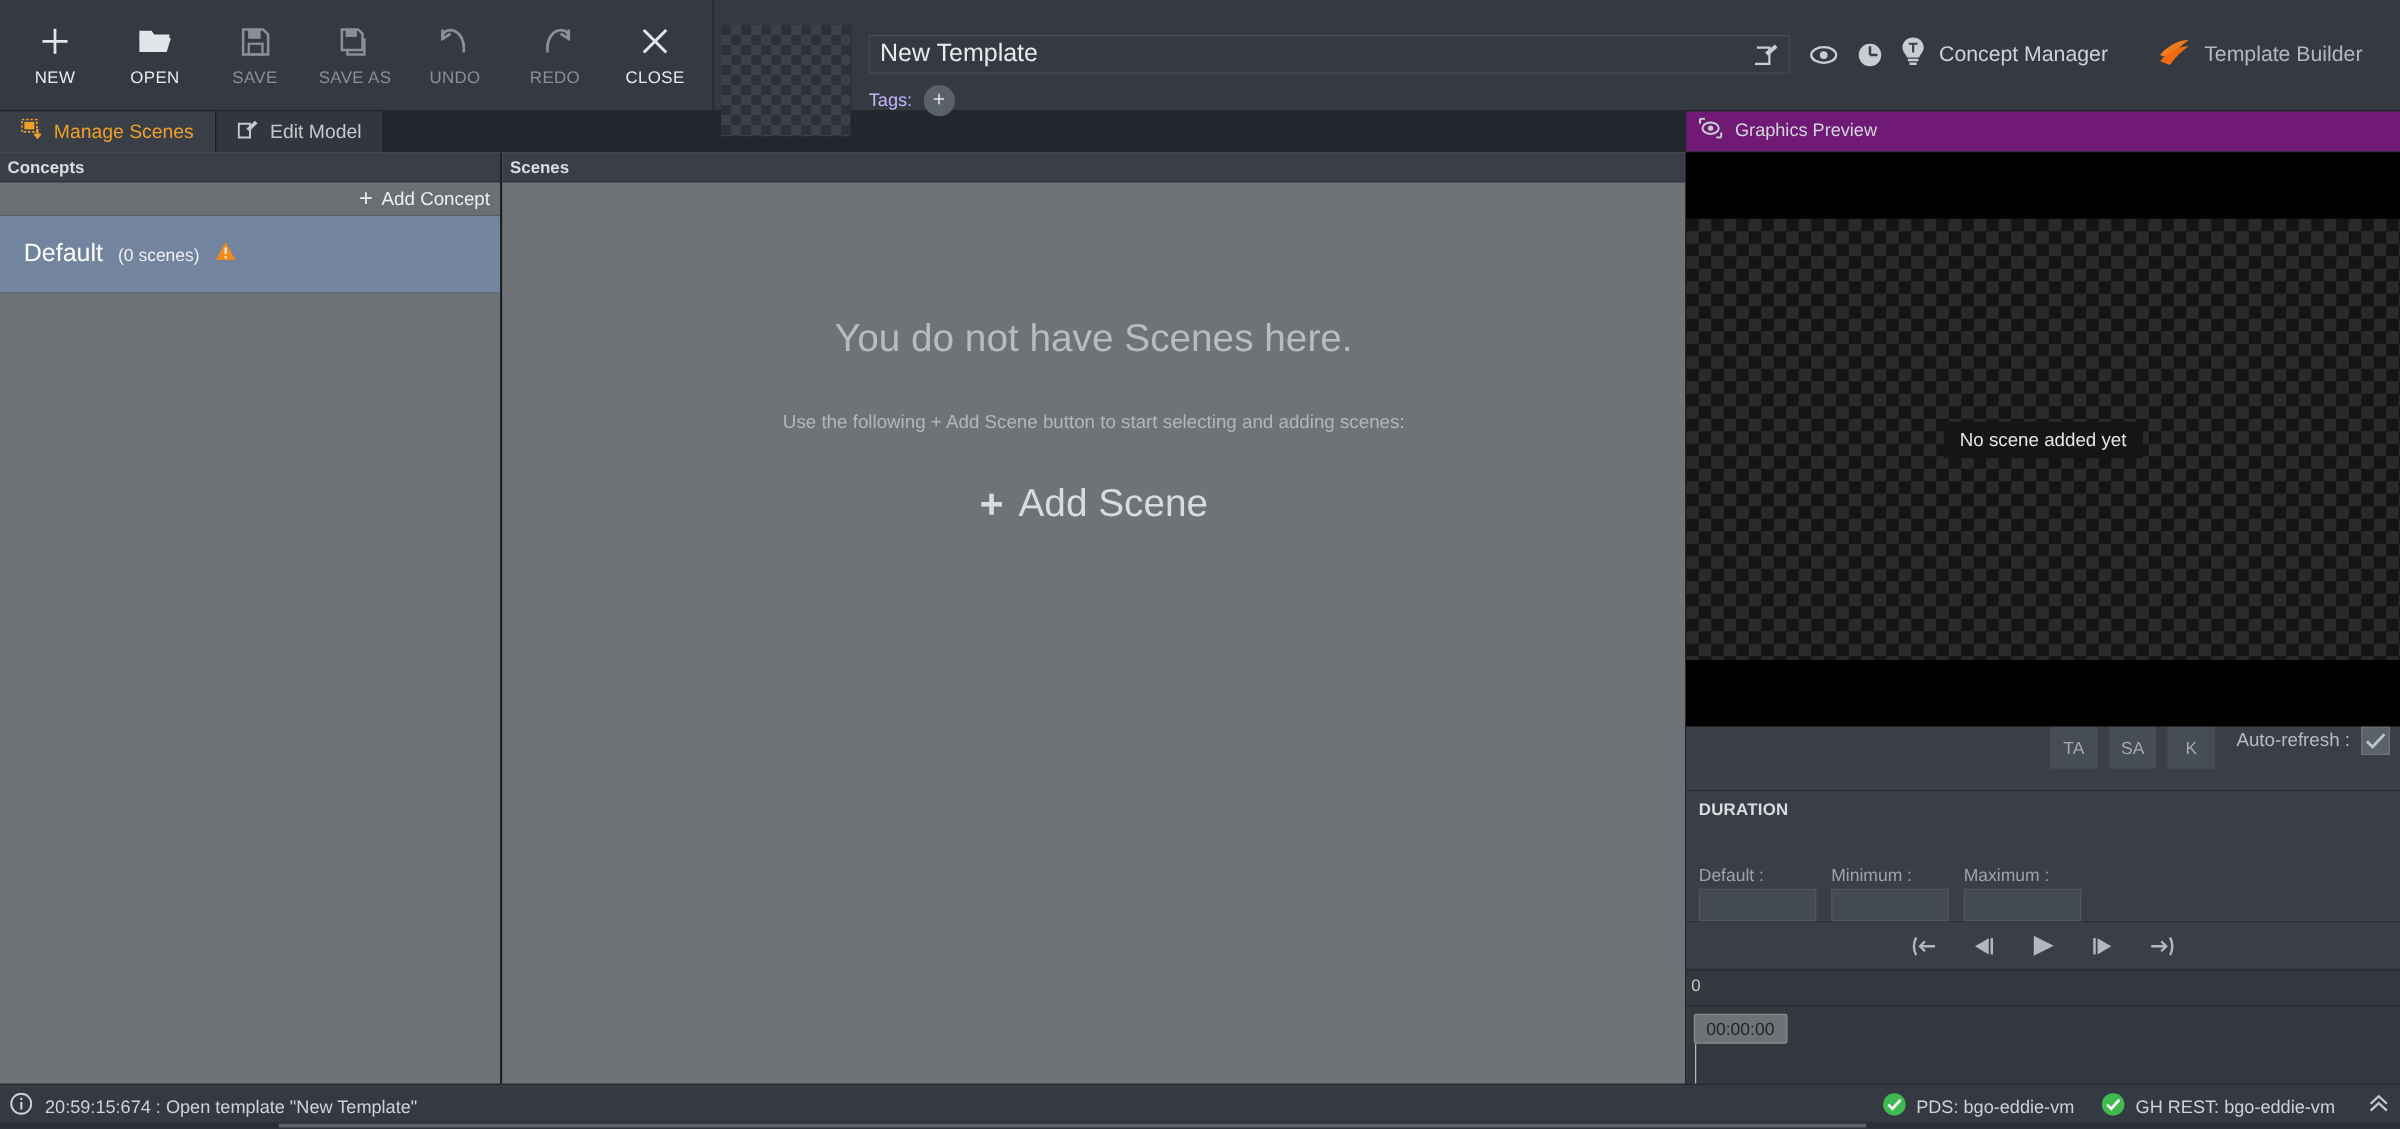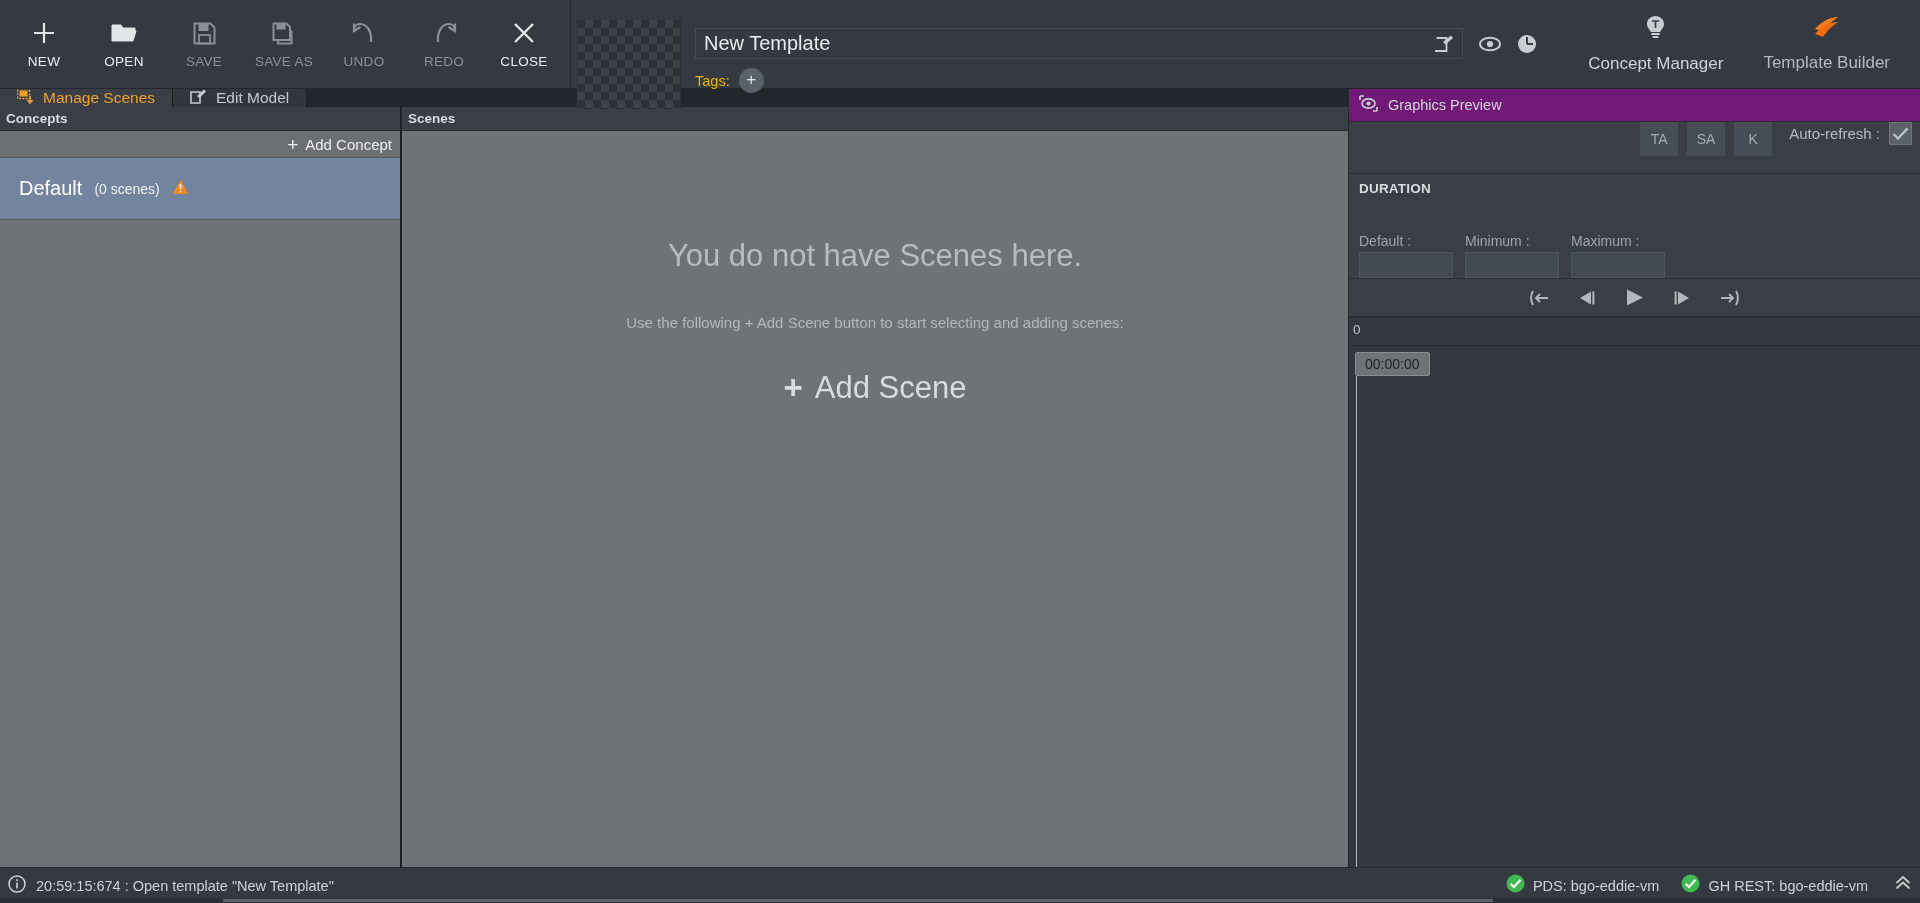--- a/index.html
+++ b/index.html
@@ -52,40 +52,40 @@
     border: 1px solid #454b54;
     background: transparent;
     display: flex; align-items: center;
     padding: 0 8px;
   }
   .title-field .txt { font-size: 20px; color: #e8eaed; font-weight: 400; }
   .title-field .edit-ico { margin-left: auto; display: flex; align-items: center; }
   .title-icons { display: flex; align-items: center; gap: 16px; margin-left: 16px; }
   .title-icons .ti { cursor: pointer; display: flex; }
   .tags-row { display: flex; align-items: center; gap: 9px; margin-top: 9px; }
-  .tags-lbl { font-size: 14.5px; color: #eab308; }
+  .tags-lbl { font-size: 14.5px; color: #c4b5fd; }
   .tag-add {
     width: 25px; height: 25px; border-radius: 50%;
     background: #5b616a; color: #dfe2e6;
     display: flex; align-items: center; justify-content: center;
     font-size: 17px; line-height: 1; cursor: pointer; padding-bottom: 2px;
   }
 
   .toolbar-right { display: flex; align-items: center; gap: 40px; padding-right: 30px; margin-left: auto; }
-  .tr-item { display: flex; align-items: center; gap: 10px; cursor: pointer; flex-direction: column; }
+  .tr-item { display: flex; align-items: center; gap: 10px; cursor: pointer; }
   .tr-item .lbl { font-size: 17px; }
   .tr-concept .lbl { color: #cfd3d8; }
   .tr-builder .lbl { color: #b4b8be; }
 
   
   .body { flex: 1; display: flex; min-height: 0; }
   .left-area { width: 1348px; display: flex; flex-direction: column; min-width: 0; background: #2b2f35; }
 
   
-  .tabrow { height: 18px; display: flex; background: #23272d; }
+  .tabrow { height: 33px; display: flex; background: #23272d; }
   .tab {
     display: flex; align-items: center; gap: 9px;
     padding: 0 17px; cursor: pointer; font-size: 15.5px;
     border-right: 1px solid #1b1e23;
   }
   .tab.active { background: #3a3f47; color: #f0a02a; }
   .tab.inactive { background: #32363d; color: #c5c9cf; }
   .tab-rest { flex: 1; background: #23272d; }
 
   .panes { flex: 1; display: flex; min-height: 0; }
@@ -421,20 +421,27 @@
           <svg width="19" height="17" viewBox="0 0 19 17">
               <path d="M1 1 h4 M1 1 v4" stroke="#c9cdd2" stroke-width="1.7" fill="none"></path>
               <path d="M18 16 h-4 M18 16 v-4" stroke="#c9cdd2" stroke-width="1.7" fill="none"></path>
               <ellipse cx="9.5" cy="8.5" rx="6.5" ry="4.6" fill="none" stroke="#c9cdd2" stroke-width="1.6"></ellipse>
               <circle cx="9.5" cy="8.5" r="2.1" fill="#c9cdd2"></circle>
             </svg>
         </span>
         <span class="lbl">Graphics Preview</span>
       </div>
 
+      <div class="preview-wrap">
+        <div class="preview-bar-top"></div>
+        <div class="preview-checker">
+          <div class="no-scene-tip">No scene added yet</div>
+        </div>
+        <div class="preview-bar-bot"></div>
+      </div>
 
       <div class="pv-controls">
         <div class="pv-btn">TA</div>
         <div class="pv-btn">SA</div>
         <div class="pv-btn">K</div>
         <div class="auto-refresh">
           <span class="lbl">Auto-refresh :</span>
           <span class="chk">
             <svg width="17" height="14" viewBox="0 0 17 14">
                 <path d="M1.5 7 L6 11.6 L15.5 1.4" stroke="#b6c6cc" stroke-width="2.3" fill="none"></path>

